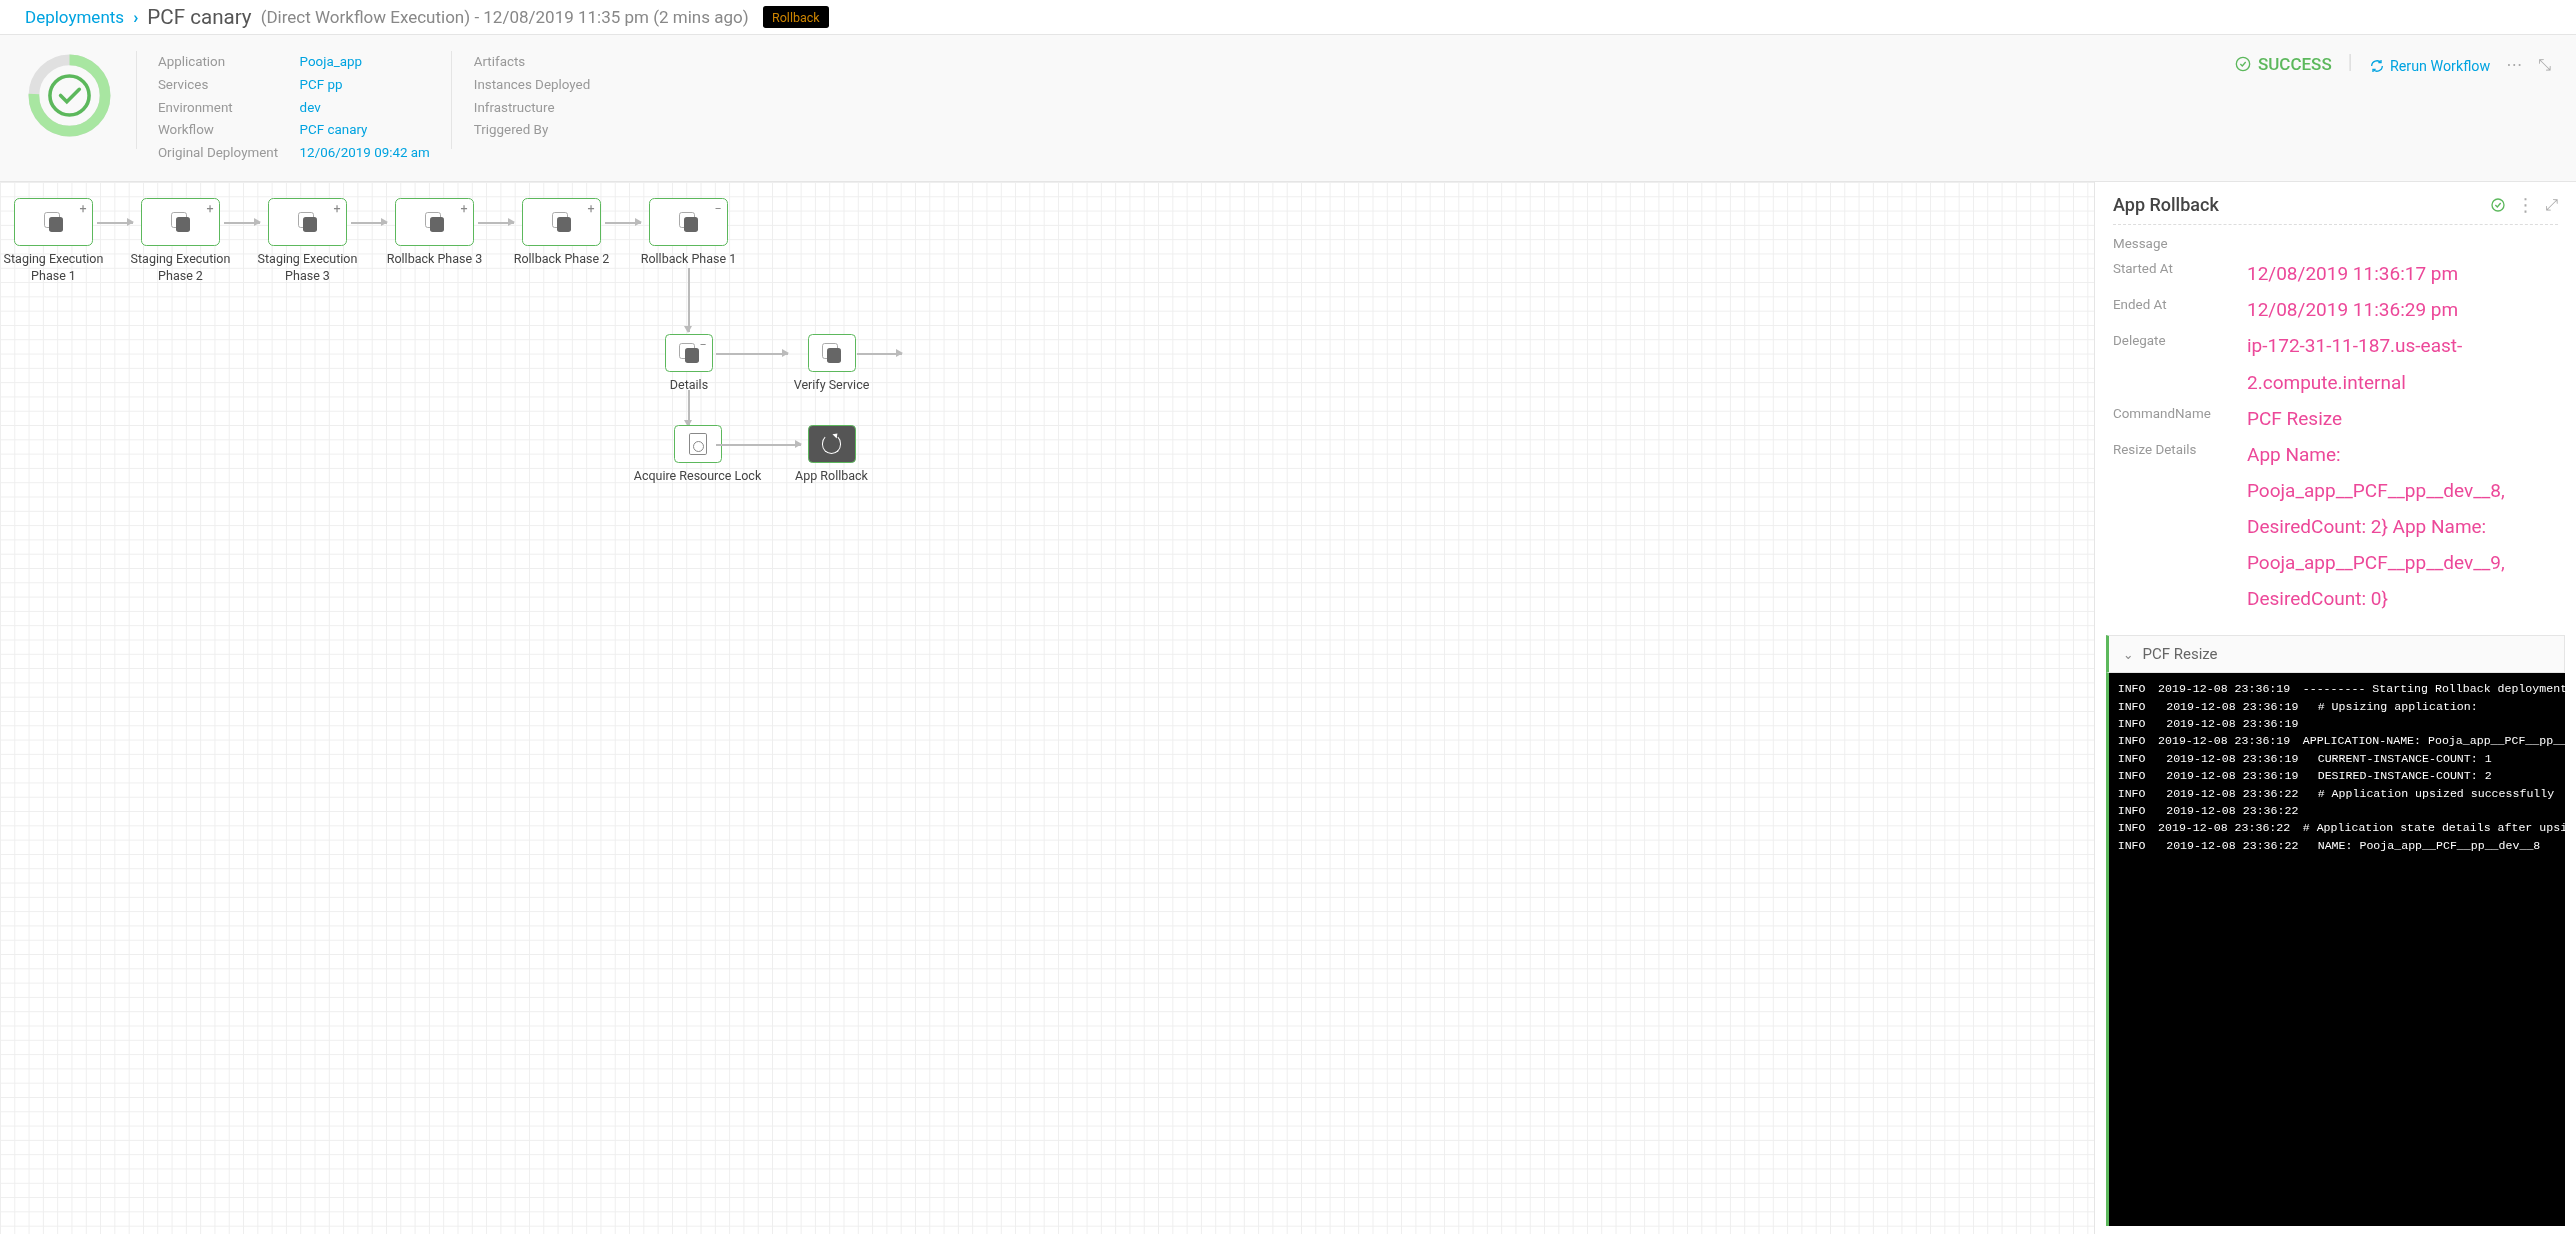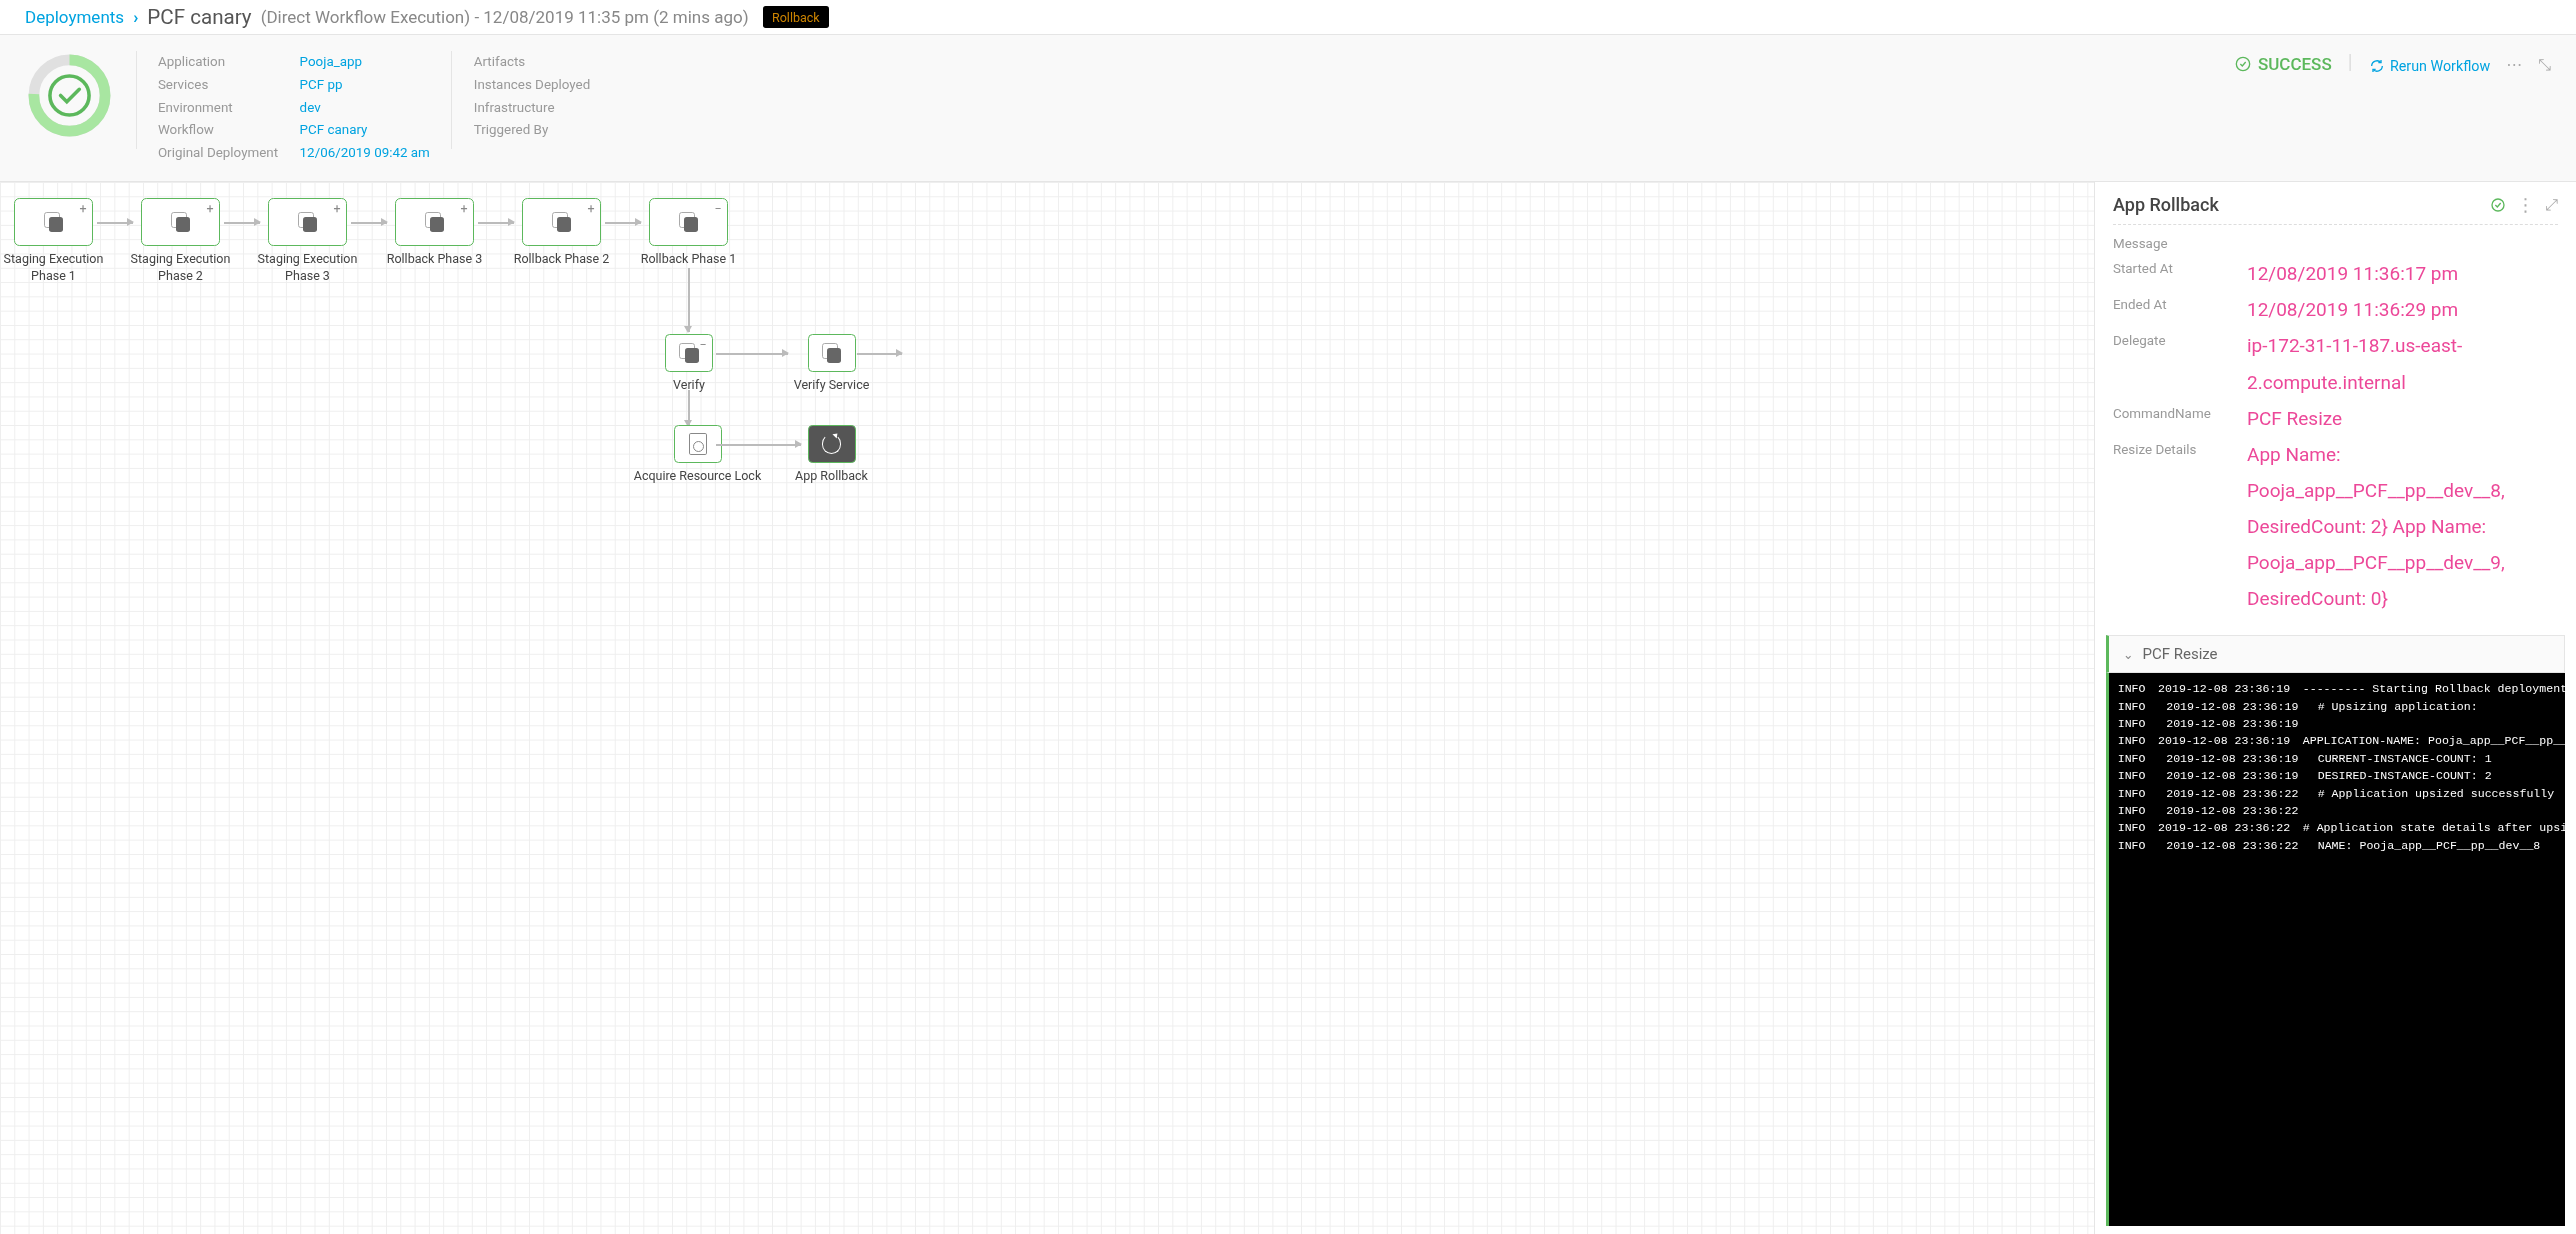--- a/index.html
+++ b/index.html
@@ -442,21 +442,21 @@
       <div class="wf-node-label">Rollback Phase 1</div>
     </div>
 
     <div class="wf-arrow-v" style="left:688px;top:86px;height:64px"></div>
 
     <div class="wf-node" style="left:653px;top:152px;width:72px">
       <div class="wf-node-box small">
           <span class="stack-icon"></span>
           <span class="corner-sign">−</span>
         </div>
-      <div class="wf-node-label">Verify</div>
+      <div class="wf-node-label">Details</div>
     </div>
     <div class="wf-arrow-h" style="left:716px;top:171px;width:72px"></div>
     <div class="wf-node" style="left:778px;top:152px;width:107px">
       <div class="wf-node-box small">
           <span class="stack-icon"></span>
         </div>
       <div class="wf-node-label">Verify Service</div>
     </div>
     <div class="wf-arrow-h" style="left:857px;top:171px;width:45px"></div>
 

